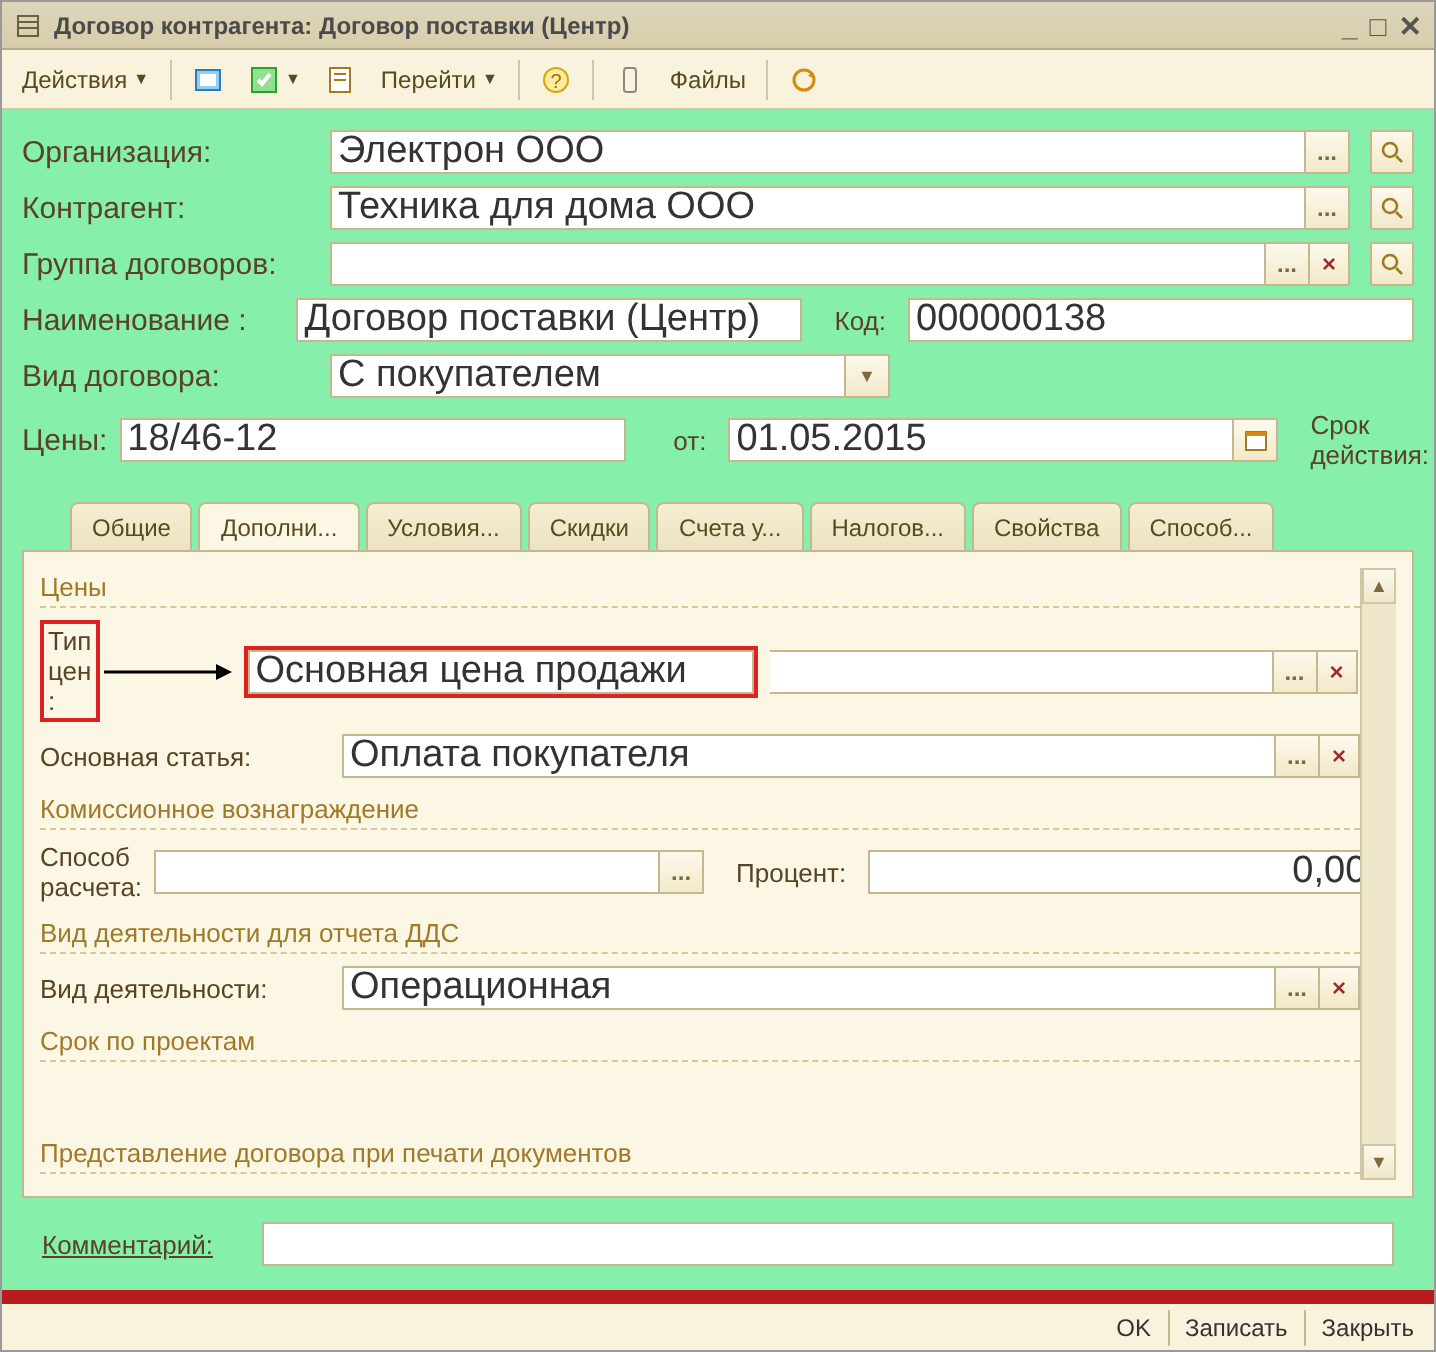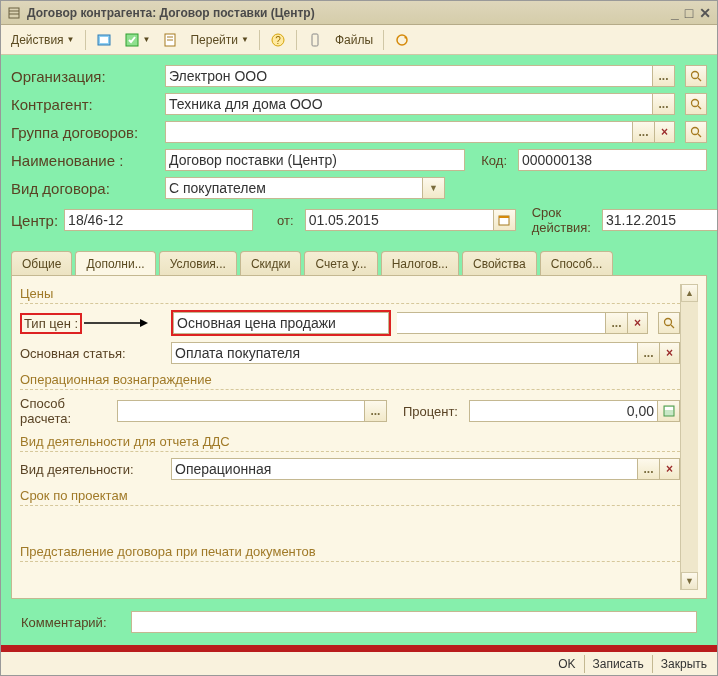--- a/index.html
+++ b/index.html
@@ -52,21 +52,21 @@
   .tb-icon { width: 16px; height: 16px; display: inline-flex; align-items: center; justify-content: center; }
 
   .form-body { flex: 1; padding: 10px 10px 0 10px; display: flex; flex-direction: column; overflow: hidden;}
   .row { display: flex; align-items: center; margin-bottom: 6px; gap: 6px; }
   .lbl { width: 148px; color: #594324; font-size: 15px; }
   .input-wrap { flex: 1; position: relative; display: flex; }
   .text-input {
     flex: 1; height: 22px;
     border: 1px solid #c4b891;
     background: #fff; padding: 0 3px;
-    font-size: 14px; color: #333;
+    font-size: 19px; color: #333;
   }
   .in-dots {
     width: 22px; height: 22px;
     border: 1px solid #c4b891; border-left: 0;
     background: linear-gradient(#fdf9ec,#f2e9c9);
     display: flex; align-items: center; justify-content: center;
     font-weight: bold; color: #7a6c3d;
   }
   .in-x {
     width: 20px; height: 22px;
@@ -96,21 +96,21 @@
     display: flex; align-items: center; justify-content: center;
   }
   .calc-btn {
     width: 22px; height: 22px;
     border: 1px solid #c4b891; border-left: 0;
     background: linear-gradient(#fdf9ec,#f2e9c9);
     display: flex; align-items: center; justify-content: center;
   }
   .lbl-s { color:#594324; font-size:13px; padding: 0 5px 0 10px;}
 
-  .tabs-row { display:flex; gap:3px; margin-top:10px; }
+  .tabs-row { display:flex; gap:3px; margin-top:10px;margin-left:24px; }
   .tab {
     height: 24px; padding: 0 10px;
     border: 1px solid #c4b891; border-bottom: none;
     background: linear-gradient(#f5eed4,#ece3c2);
     border-radius: 4px 4px 0 0;
     display: flex; align-items:center;
     color: #5a4a20; font-size:12px;
     cursor: default;
   }
   .tab.active { background: #fcf7e5; font-weight: normal; }
@@ -290,21 +290,21 @@
 
     <div class="row">
       <span class="lbl">Вид договора:</span>
       <div class="input-wrap" style="flex:0 0 280px;">
           <input class="text-input" value="С покупателем" style="">
           <span class="combo-btn">▼</span>
         </div>
     </div>
 
     <div class="row">
-      <span class="lbl">Центр:</span>
+      <span class="lbl">Цены:</span>
       <div class="input-wrap" style="flex:0 0 150px;">
           <input class="text-input" value="18/46-12" style="">
         </div>
       <span class="lbl-s" style="padding-left:18px;">от:</span>
       <div class="input-wrap" style="flex:0 0 118px;">
           <input class="text-input" value="01.05.2015" style="">
           <span class="cal-btn">
             <svg width="12" height="12">
               <rect x="1" y="2" width="10" height="9" fill="#fff" stroke="#a57a20"></rect>
               <rect x="1" y="2" width="10" height="2" fill="#d58a0b"></rect>
@@ -374,21 +374,21 @@
 
         <div class="panel-row">
           <span class="panel-lbl">Основная статья:</span>
           <div class="input-wrap">
               <input class="text-input" value="Оплата покупателя" style="">
               <span class="in-dots">...</span>
               <span class="in-x">×</span>
             </div>
         </div>
 
-        <div class="group-hdr">Операционная вознаграждение</div>
+        <div class="group-hdr">Комиссионное вознаграждение</div>
 
         <div class="panel-row">
           <span class="panel-lbl">Способ расчета:</span>
           <div class="input-wrap" style="flex:0 0 270px;">
               <input class="text-input" value="" style="">
               <span class="in-dots">...</span>
             </div>
           <span class="lbl-s">Процент:</span>
           <div class="input-wrap" style="flex:0 0 100px;">
               <input class="text-input right-align" value="0,00" style="">
@@ -417,21 +417,21 @@
         <div class="group-hdr">Представление договора при печати документов</div>
 
       </div>
       <div class="scrollbar">
         <div class="sb-btn">▲</div>
         <div class="sb-btn">▼</div>
       </div>
     </div>
 
     <div class="comment-row">
-      <span style="color:#594324;font-size:13px;width:100px;">Комментарий:</span>
+      <span style="color:#594324;font-size:13px;width:100px;text-decoration:underline;">Комментарий:</span>
       <div class="input-wrap">
           <input class="text-input" value="" style="">
         </div>
     </div>
 
   </div>
 
   <div class="footer">
     <span class="fbtn">OK</span>
     <span class="vsep"></span>

